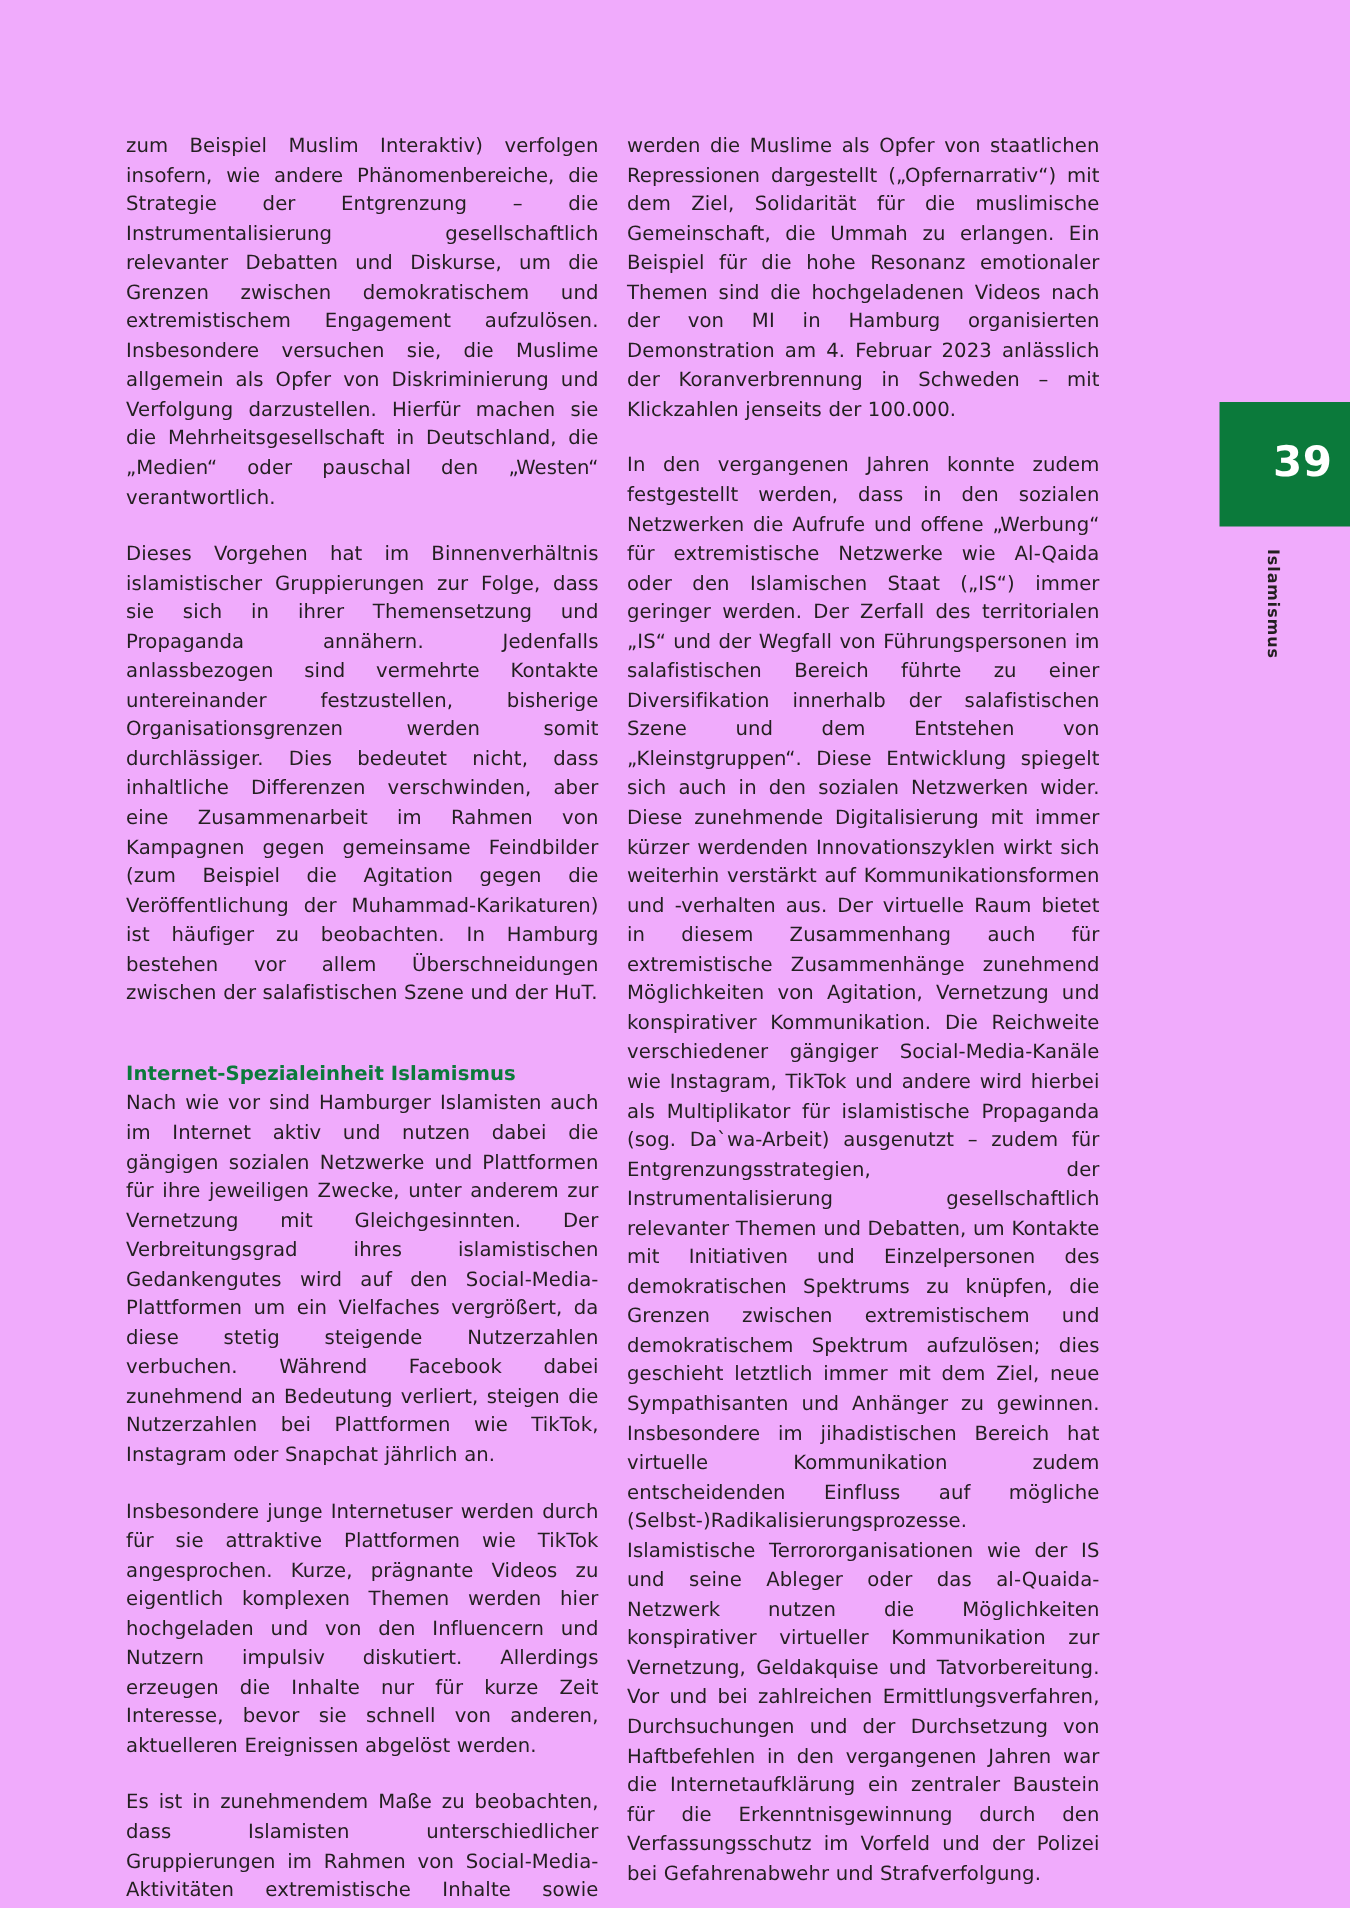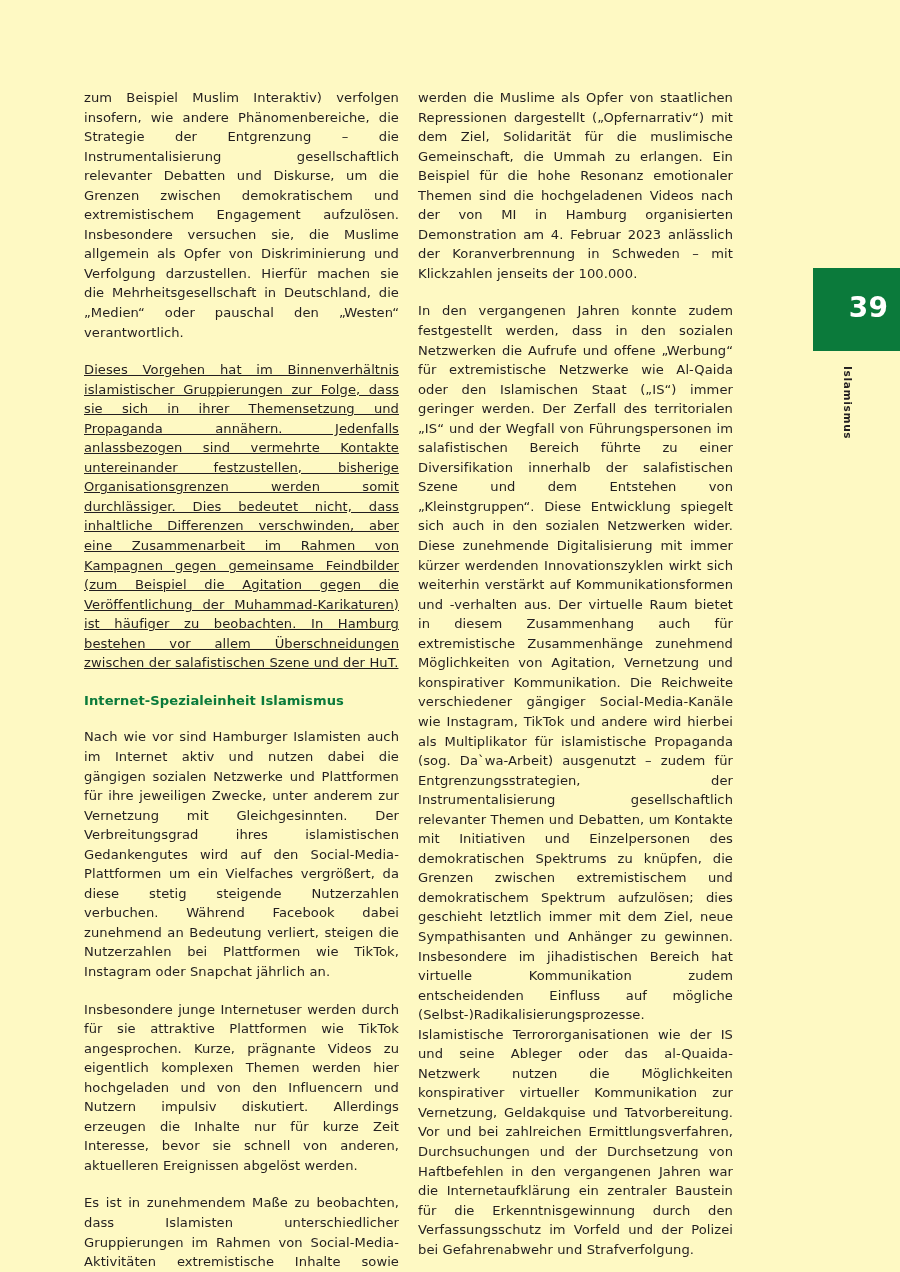--- a/index.html
+++ b/index.html
@@ -12,21 +12,21 @@
     height: 1272px;
     position: relative;
     overflow: hidden;
     font-family: "DejaVu Sans", "Liberation Sans", sans-serif;
     color: #231f20;
   }
 
   .page {
     position: absolute;
     inset: 0;
-    background: #fef9c3;
+    background: #f0abfc;
   }
 
   
   .columns {
     position: absolute;
     left: 84px;
     top: 88px;
     width: 650px;
     height: 1120px;
   }
@@ -46,24 +46,24 @@
     text-align: justify;
     text-justify: inter-word;
     hyphens: none;
     -webkit-hyphens: none;
     letter-spacing: 0.005em;
     word-spacing: 0.01em;
     color: #231f20;
   }
   .para:last-child { margin-bottom: 0; }
 
-  .para.tight { margin-bottom: 0; text-decoration: underline; }
+  .para.tight { margin-bottom: 16px; }
 
   .section-heading {
-    margin: 0 0 17px 0;
+    margin: 0 0 0 0;
     font-size: 13.1px;
     line-height: 19.55px;
     font-weight: bold;
     color: #0b7a3b;
     text-align: left;
     letter-spacing: 0.005em;
   }
 
   
   .gap-before-heading { height: 18px; }

